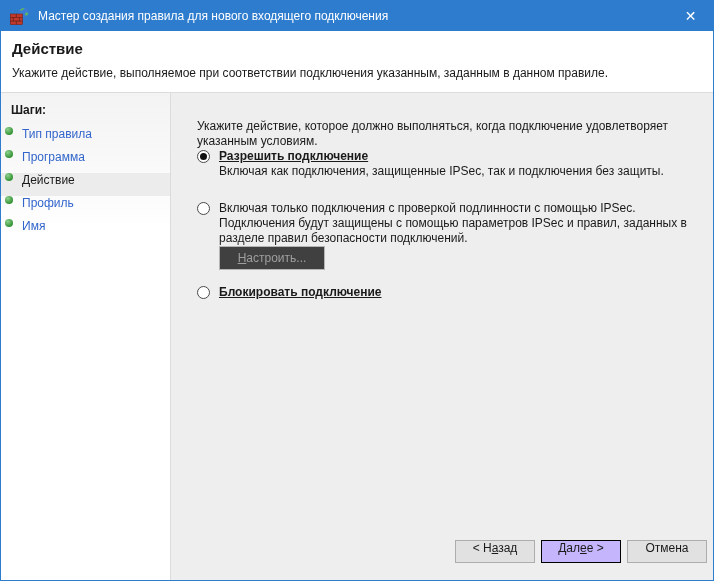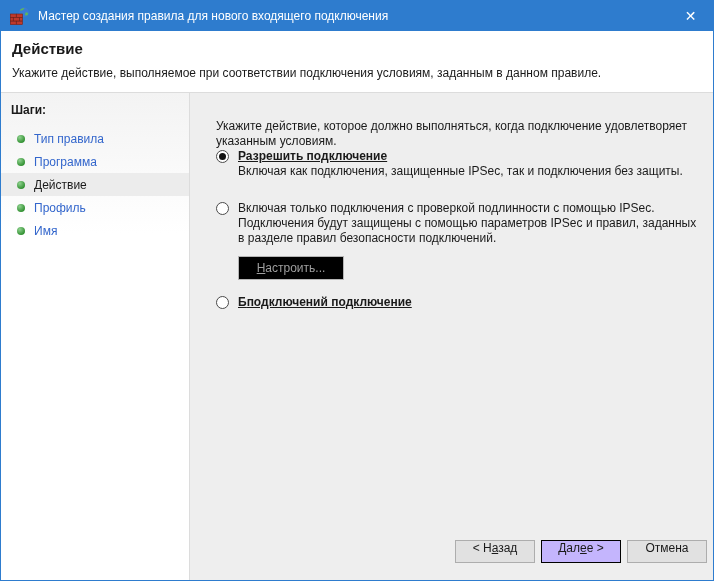--- a/index.html
+++ b/index.html
@@ -23,27 +23,27 @@
   
   .header {
     background:#fff; height:62px; padding:9px 12px 0 11px;
     border-bottom:1px solid #dcdcdc; flex-shrink:0;
   }
   .header h1 { font-size:15px; font-weight:bold; color:#1a1a1a; margin-bottom:9px; }
   .header p { font-size:12px; color:#1a1a1a; }
   
   .body { flex:1; display:flex; min-height:0; }
   .sidebar {
-    width:189px; flex-shrink:0; border-right:1px solid #dcdcdc;
+    width:170px; flex-shrink:0; border-right:1px solid #dcdcdc;
     background:linear-gradient(to bottom, #f3f3f3 0px, #ffffff 140px);
     padding-top:7px; font-size:12px;
   }
   .steps-heading { font-weight:bold; color:#1a1a1a; padding:3px 0 10px 10px; }
   .step {
-    height:23px; display:flex; align-items:center; padding-left:16px;
+    height:23px; display:flex; align-items:flex-start; padding-left:4px;
     color:#3366cc; cursor:default;
   }
   .step .bullet {
     width:8px; height:8px; border-radius:50%; margin-right:9px; flex-shrink:0;
     background:radial-gradient(circle at 35% 30%, #8fd18f, #2f8f2f 75%);
   }
   .step.current { background:#ececec; color:#1a1a1a; }
   .main {
     flex:1; background:#eeeeee; position:relative;
     padding:26px 16px 0 26px; font-size:12px; color:#1a1a1a; line-height:15px;
@@ -58,22 +58,22 @@
     content:""; position:absolute; left:2px; top:2px; right:2px; bottom:2px;
     background:#111; border-radius:50%;
   }
   .option-body { margin-left:9px; }
   .option-label { font-weight:bold;text-decoration:underline; }
   .option-desc { max-width:478px; }
   .accel { text-decoration:underline; }
   .opt-gap-1 { height:22px; }
   .opt-gap-2 { height:15px; }
   .configure-btn {
-    margin-top:10px; margin-left:0; width:106px; height:24px;
-    background:#000000; border:1px solid #b5b5b5; color:#9f9f9f;
+    margin-left:0; width:106px; height:24px;
+    background:#404040; border:1px solid #b5b5b5; color:#9f9f9f;
     font-size:12px; font-family:"Liberation Sans", sans-serif;
   }
   .footer-buttons {
     position:absolute; right:6px; bottom:17px; display:flex;
   }
   .btn {
     width:80px; height:23px; margin-left:6px; font-size:12px;
     font-family:"Liberation Sans", sans-serif;
     background:#e1e1e1; border:1px solid #adadad; color:#1a1a1a;
     display:flex; align-items:flex-start; justify-content:center; cursor:default;
@@ -104,21 +104,21 @@
       </svg>
     </span>
     <span class="title-text">Мастер создания правила для нового входящего подключения</span>
     <span class="close-btn">
         <span>✕</span>
       </span>
   </div>
 
   <div class="header">
     <h1>Действие</h1>
-    <p>Укажите действие, выполняемое при соответствии подключения условиям, заданным в данном правиле.</p>
+    <p>Укажите действие, выполняемое при соответствии подключения указанным, заданным в данном правиле.</p>
   </div>
 
   <div class="body">
 
     <div class="sidebar">
       <div class="steps-heading">Шаги:</div>
       <div class="step">
         <span class="bullet"></span>
         <span>Тип правила</span>
       </div>
@@ -159,21 +159,21 @@
           <div class="option-desc">Включая только подключения с проверкой подлинности с помощью IPSec. Подключения будут защищены с помощью параметров IPSec и правил, заданных в разделе правил безопасности подключений.</div>
           <button class="configure-btn" disabled=""><span></span><span class="accel">Н</span><span>астроить...</span></button>
         </div>
       </div>
 
       <div class="opt-gap-2"></div>
 
       <div class="option">
         <span class="radio"></span>
         <div class="option-body">
-          <div class="option-label"><span></span><span class="accel">Б</span><span>подключений подключение</span></div>
+          <div class="option-label"><span></span><span class="accel">Б</span><span>локировать подключение</span></div>
         </div>
       </div>
 
       <div class="footer-buttons">
         <button class="btn">
             <span><span>&lt; Н</span><span class="accel">а</span><span>зад</span></span>
           </button>
         <button class="btn default">
             <span><span>Дал</span><span class="accel">е</span><span>е &gt;</span></span>
           </button>

